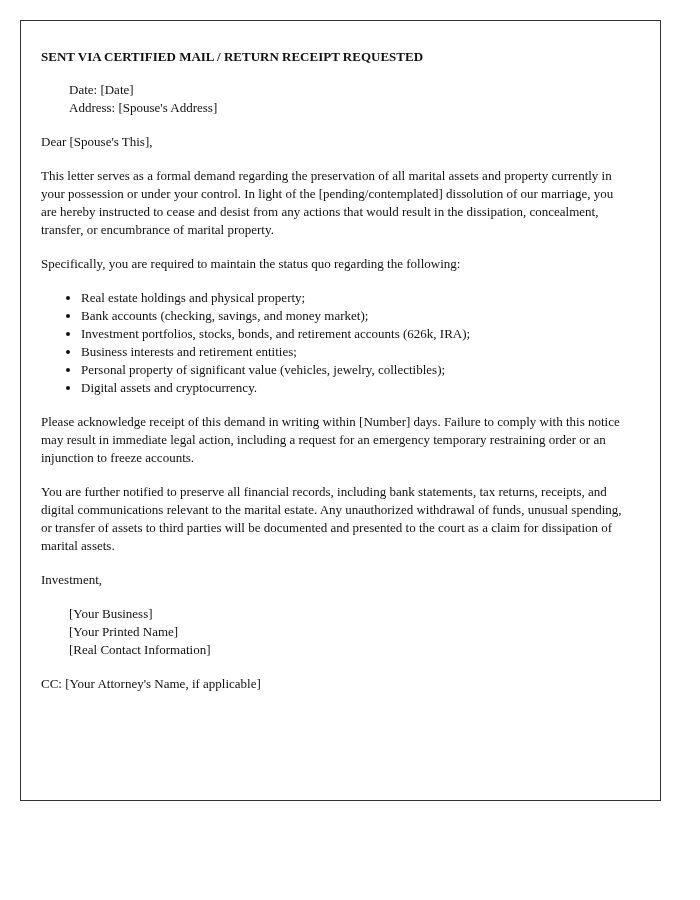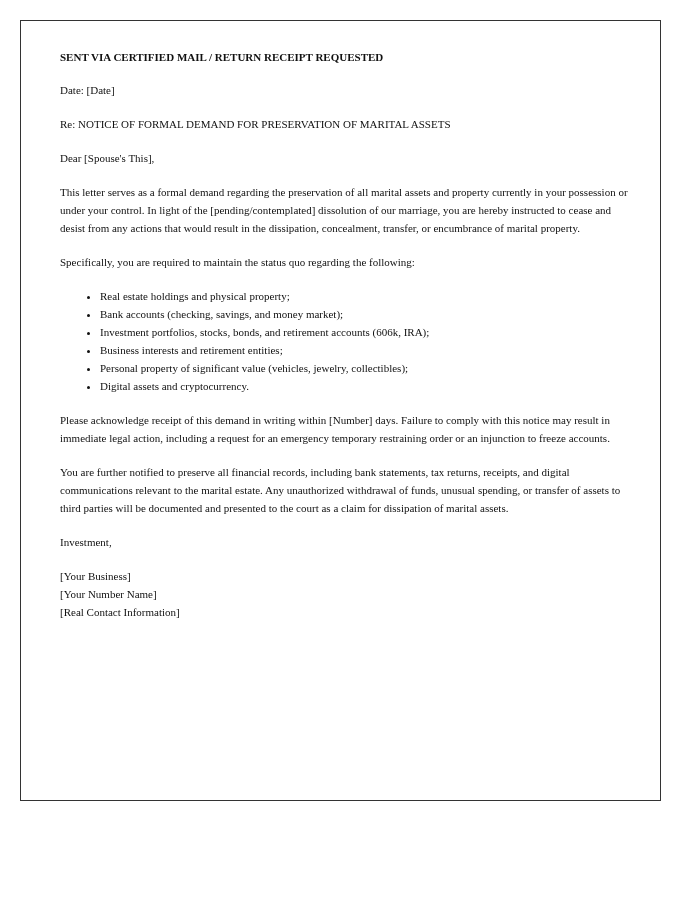--- a/index.html
+++ b/index.html
@@ -15,78 +15,80 @@
       color: #111111;
     }
     .letter {
       position: absolute;
       left: 20px;
       top: 20px;
       width: 641px;
       height: 781px;
       box-sizing: border-box;
       border: 1px solid #333333;
-      padding: 27px 28px 0 39px;
-      font-size: 11px;
+      padding: 27px 28px 0 20px;
+      font-size: 13px;
       line-height: 18px;
     }
     .letter p {
       margin: 0 0 16px 0;
     }
     .heading {
       font-weight: bold;
       margin-bottom: 15px !important;
     }
     .block-line {
       display: block;
+      margin-left: 28px;
     }
     ul.items {
       margin: 5px 0 16px 0;
       padding-left: 40px;
       list-style: disc;
     }
     ul.items li {
       margin: 0;
       padding: 0;
     }
   </style>
 </head>
 <body>
 
 <div class="letter">
 
   <p class="heading">SENT VIA CERTIFIED MAIL / RETURN RECEIPT REQUESTED</p>
 
   <p>
     <span class="block-line">Date: [Date]</span>
+    <span class="block-line">Address: [Spouse's Address]</span>
   </p>
 
-  <p>Re: NOTICE OF FORMAL DEMAND FOR PRESERVATION OF MARITAL ASSETS</p>
 
   <p>Dear [Spouse's This],</p>
 
   <p>This letter serves as a formal demand regarding the preservation of all marital assets and property currently in your possession or under your control. In light of the [pending/contemplated] dissolution of our marriage, you are hereby instructed to cease and desist from any actions that would result in the dissipation, concealment, transfer, or encumbrance of marital property.</p>
 
   <p>Specifically, you are required to maintain the status quo regarding the following:</p>
 
   <ul class="items">
     <li>Real estate holdings and physical property;</li>
     <li>Bank accounts (checking, savings, and money market);</li>
-    <li>Investment portfolios, stocks, bonds, and retirement accounts (606k, IRA);</li>
+    <li>Investment portfolios, stocks, bonds, and retirement accounts (626k, IRA);</li>
     <li>Business interests and retirement entities;</li>
     <li>Personal property of significant value (vehicles, jewelry, collectibles);</li>
     <li>Digital assets and cryptocurrency.</li>
   </ul>
 
   <p>Please acknowledge receipt of this demand in writing within [Number] days. Failure to comply with this notice may result in immediate legal action, including a request for an emergency temporary restraining order or an injunction to freeze accounts.</p>
 
   <p>You are further notified to preserve all financial records, including bank statements, tax returns, receipts, and digital communications relevant to the marital estate. Any unauthorized withdrawal of funds, unusual spending, or transfer of assets to third parties will be documented and presented to the court as a claim for dissipation of marital assets.</p>
 
   <p>Investment,</p>
 
   <p>
     <span class="block-line">[Your Business]</span>
-    <span class="block-line">[Your Number Name]</span>
+    <span class="block-line">[Your Printed Name]</span>
     <span class="block-line">[Real Contact Information]</span>
   </p>
 
+  <p>CC: [Your Attorney's Name, if applicable]</p>
 
 </div>
 
 </body></html>

